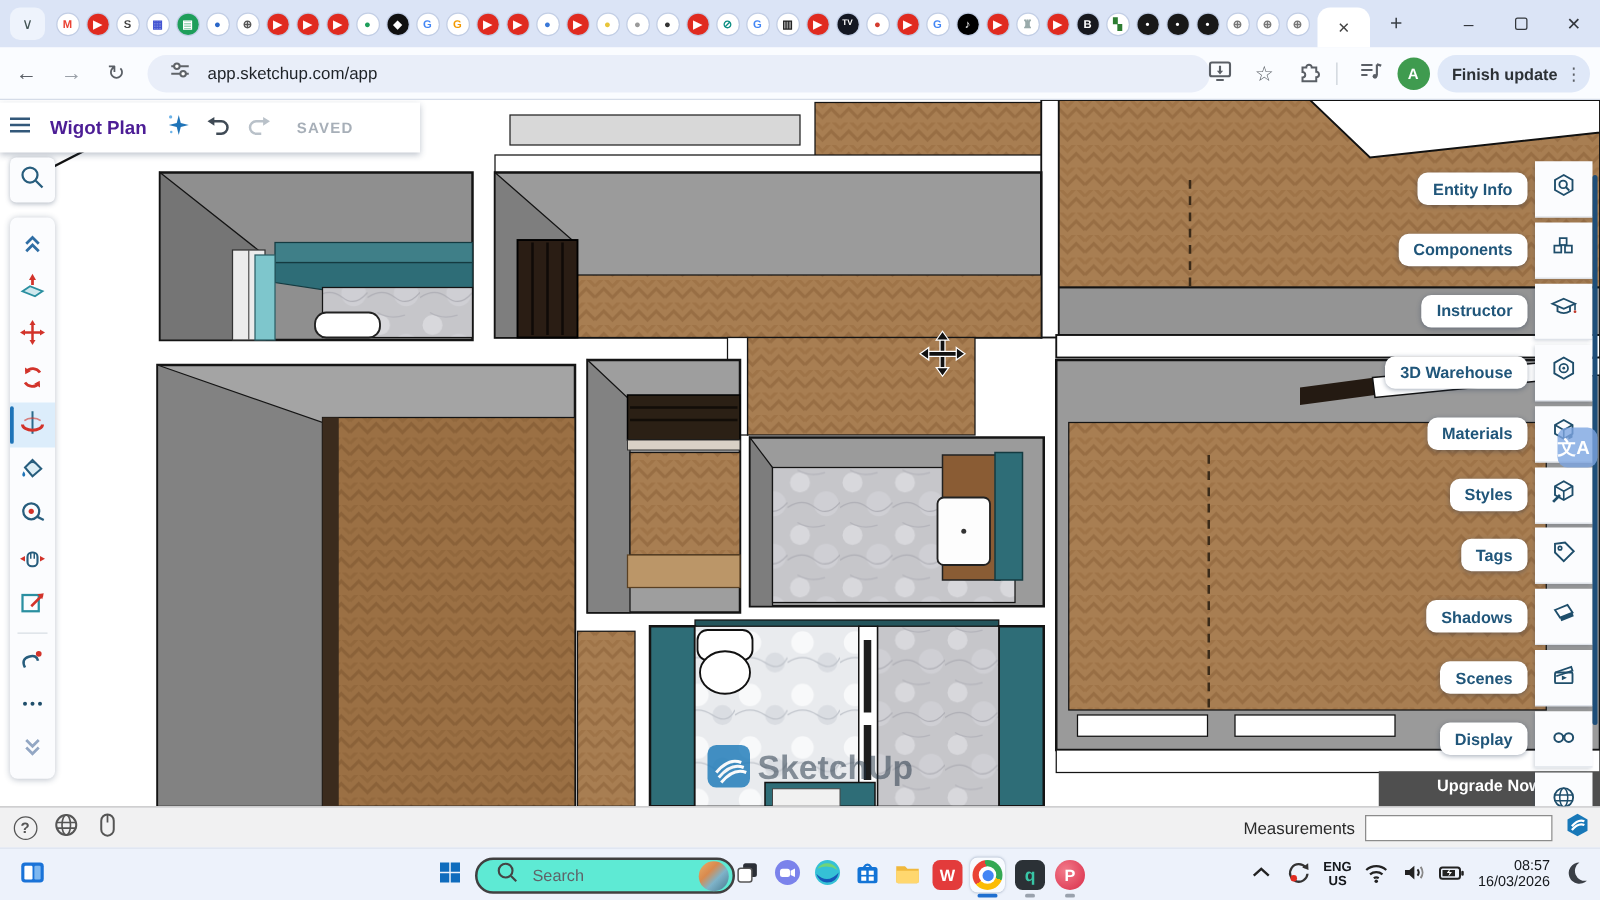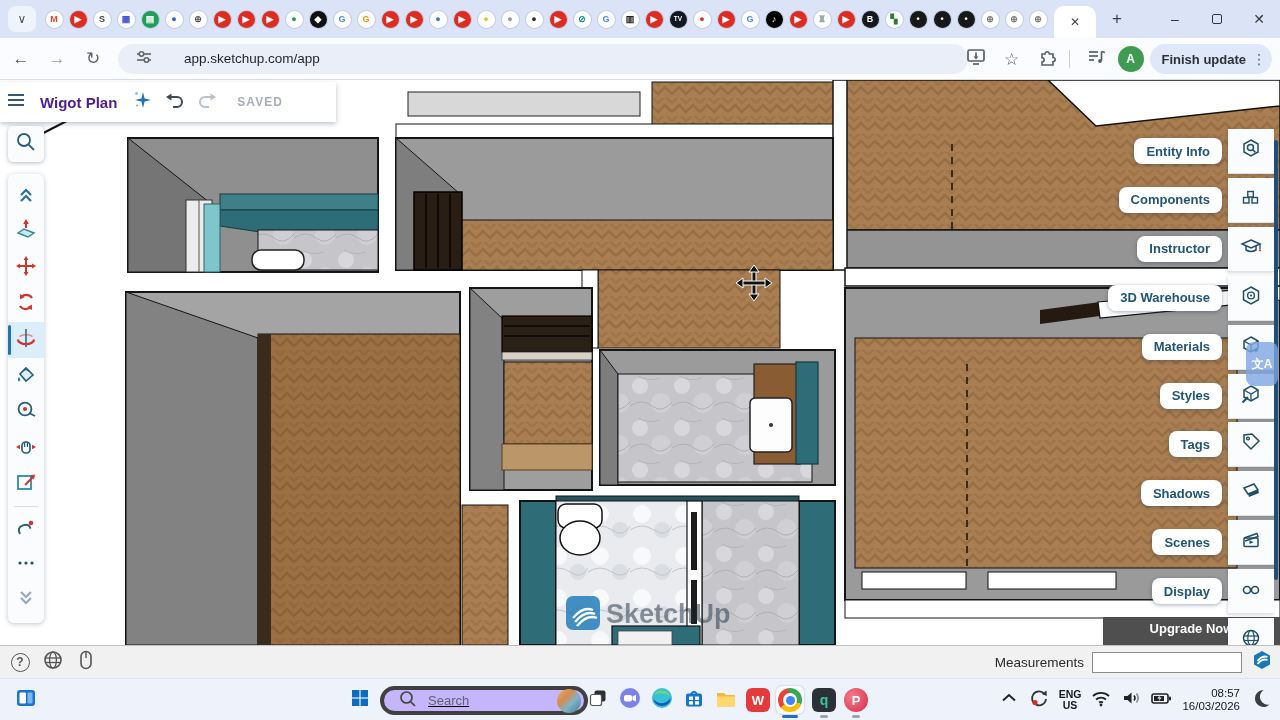--- a/index.html
+++ b/index.html
@@ -13,21 +13,21 @@
   .activetab{width:42px;height:32px;margin-left:4px;background:#fff;border-radius:10px 10px 0 0;align-self:flex-end;display:flex;align-items:center;justify-content:center;color:#444;font-size:12px;}
   .newtab{width:26px;height:26px;margin-left:8px;border-radius:6px;display:flex;align-items:center;justify-content:center;color:#3a3f46;font-size:17px;}
   .wincontrols{position:absolute;right:0;top:0;height:38px;display:flex;}
   .winbtn{width:42px;height:38px;display:flex;align-items:center;justify-content:center;color:#33373d;font-size:14px;}
   .maxglyph{width:10px;height:10px;border:1.4px solid #33373d;border-radius:2px;}
   
   .navbar{position:absolute;left:0;top:38px;width:1280px;height:42px;background:#fafcff;border-bottom:1px solid #d5dce8;display:flex;align-items:center;}
   .navbtn{width:30px;height:30px;display:flex;align-items:center;justify-content:center;color:#5a5f66;font-size:17px;margin-left:6px;}
   .navbtn.dim{color:#9aa0a8;}
   .urlpill{margin-left:10px;width:850px;height:30px;background:#e9eef9;border-radius:15px;display:flex;align-items:center;padding:0 14px;}
-  .urltext{font-size:13.5px;color:#1f2328;margin-left:28px;}
+  .urltext{font-size:13.5px;color:#1f2328;margin-left:10px;}
   .navright{position:absolute;right:8px;top:38px;height:42px;display:flex;align-items:center;}
   .avatarA{width:26px;height:26px;border-radius:50%;background:#3f9b4f;color:#fff;font-size:12px;font-weight:bold;display:flex;align-items:center;justify-content:center;margin:0 6px;}
   .updatepill{height:30px;background:#dfe8f8;border-radius:15px;display:flex;align-items:center;padding:0 6px 0 12px;font-size:13px;color:#2c3136;font-weight:bold;}
   .kebab{color:#5a5f66;font-size:14px;margin-left:6px;font-weight:normal;}
   .navsep{width:1px;height:18px;background:#c9cfd8;margin:0 6px;}
   
   .app{position:absolute;left:0;top:80px;width:1280px;height:565px;background:#fff;overflow:hidden;}
   .app svg.canvas{position:absolute;left:0;top:0;}
   .suheader{position:absolute;left:0;top:2px;width:336px;height:40px;background:#fff;box-shadow:0 2px 5px rgba(40,60,90,.3);display:flex;align-items:center;z-index:5;}
   .sutitle{font-size:15px;font-weight:bold;color:#4c1d95;margin:0 10px 0 8px;}
@@ -39,35 +39,35 @@
   .searchtool{position:absolute;left:8px;top:46px;width:36px;height:36px;background:#fbfcfe;border-radius:5px;box-shadow:0 1px 4px rgba(40,60,90,.35);display:flex;align-items:center;justify-content:center;z-index:5;}
   .lefttb{position:absolute;left:8px;top:94px;width:36px;background:#fbfcfe;border-radius:6px;box-shadow:0 1px 5px rgba(40,60,90,.3);display:flex;flex-direction:column;align-items:stretch;padding:4px 0;z-index:5;}
   .tool{height:36px;display:flex;align-items:center;justify-content:center;position:relative;}
   .tool.selected{background:#dcedfb;}
   .tool.selected::before{content:"";position:absolute;left:0;top:3px;bottom:3px;width:3px;background:#1f74b8;border-radius:2px;}
   .tb-divider{height:1px;background:#d8dde4;margin:4px 6px;}
   .rpanelbtn{position:absolute;left:1228px;width:46px;height:45px;background:#fbfcfe;border-bottom:1px solid #dfe3ea;box-shadow:-1px 1px 3px rgba(40,60,90,.2);display:flex;align-items:center;justify-content:center;z-index:4;}
   .rlabel{position:absolute;right:58px;height:26px;background:#fff;border-radius:8px;box-shadow:0 1px 4px rgba(30,50,80,.4);display:flex;align-items:center;padding:0 12px;font-size:13px;font-weight:bold;color:#20567a;z-index:4;white-space:nowrap;}
   .upgrade{position:absolute;left:1103px;top:537px;width:177px;height:28px;background:#4f4f4f;color:#fff;font-size:13px;font-weight:bold;display:flex;align-items:flex-start;justify-content:center;padding-top:4px;z-index:3;overflow:hidden;}
   .scrollbar{position:absolute;left:1274px;top:60px;width:4px;height:440px;background:#1e4e79;border-radius:2px;z-index:6;}
-  .translatefab{position:absolute;left:1246px;top:262px;width:32px;height:44px;border-radius:8px;background:rgba(125,165,225,.8);color:#fff;font-size:12px;font-weight:bold;display:flex;align-items:center;justify-content:center;z-index:6;}
+  .translatefab{position:absolute;left:1246px;top:262px;width:32px;height:32px;border-radius:8px;background:rgba(125,165,225,.8);color:#fff;font-size:15px;font-weight:bold;display:flex;align-items:center;justify-content:flex-start;z-index:6;}
   
   .statusbar{position:absolute;left:0;top:645px;width:1280px;height:33px;background:#f1f1f2;border-top:1px solid #c2c2c4;display:flex;align-items:center;}
   .stico{width:26px;height:26px;display:flex;align-items:center;justify-content:center;margin-left:7px;}
   .helpcirc{width:19px;height:19px;border:1.6px solid #555;border-radius:50%;display:flex;align-items:center;justify-content:center;font-size:12px;color:#555;font-weight:bold;}
   .sthint{font-size:13.5px;color:#1f1f1f;margin-left:14px;}
   .stright{position:absolute;right:6px;display:flex;align-items:center;}
   .meas-label{font-size:13.5px;color:#2a2a2a;margin-right:8px;}
   .meas-input{width:150px;height:21px;border:1px solid #8c8c8c;background:#fff;margin-right:8px;}
   
   .taskbar{position:absolute;left:0;top:678px;width:1280px;height:42px;background:#edf2fb;border-top:1px solid #dbe2ee;}
   .tkico{position:absolute;top:7px;width:28px;height:28px;display:flex;align-items:center;justify-content:center;}
   .tk-active{background:#f8fbff;border-radius:6px;box-shadow:0 0 2px rgba(100,120,150,.5);}
   .runbar{position:absolute;bottom:-4px;left:50%;transform:translateX(-50%);height:3px;border-radius:2px;}
-  .searchpill{position:absolute;left:380px;top:7px;width:208px;height:29px;background:#c4b5fd;border:4px solid #404040;border-radius:15px;display:flex;align-items:center;padding:0 3px 0 12px;text-decoration:underline;}
+  .searchpill{position:absolute;left:380px;top:7px;width:208px;height:29px;background:#5eead4;border:2px solid #404040;border-radius:15px;display:flex;align-items:center;padding:0 3px 0 12px;}
   .searchtxt{font-size:13px;color:#5f6368;margin-left:8px;flex:1;}
   .searchimg{width:24px;height:24px;border-radius:50%;background:linear-gradient(135deg,#e8b06a 0%,#d98a4e 35%,#7fb3c9 60%,#46798f 100%);}
   .tray{position:absolute;right:4px;top:0;height:42px;display:flex;align-items:center;}
   .trayico{width:24px;height:26px;display:flex;align-items:center;justify-content:center;margin:0 3px;position:relative;}
   .lang{font-size:10.5px;color:#15181c;text-align:center;line-height:11px;margin:0 5px;font-weight:bold;}
   .clock{font-size:11.5px;color:#15181c;text-align:right;line-height:13px;margin:0 6px;}
   .appico{border-radius:6px;display:flex;align-items:center;justify-content:center;font-weight:bold;}
   .chrome-ico{width:24px;height:24px;border-radius:50%;background:conic-gradient(from 110deg,#fbbc05 0 120deg,#ea4335 0 240deg,#34a853 0 360deg);position:relative;}
   .chrome-ico::before{content:"";position:absolute;left:5px;top:5px;width:14px;height:14px;background:#fff;border-radius:50%;}
   .chrome-ico::after{content:"";position:absolute;left:7.5px;top:7.5px;width:9px;height:9px;background:#4285f4;border-radius:50%;}

